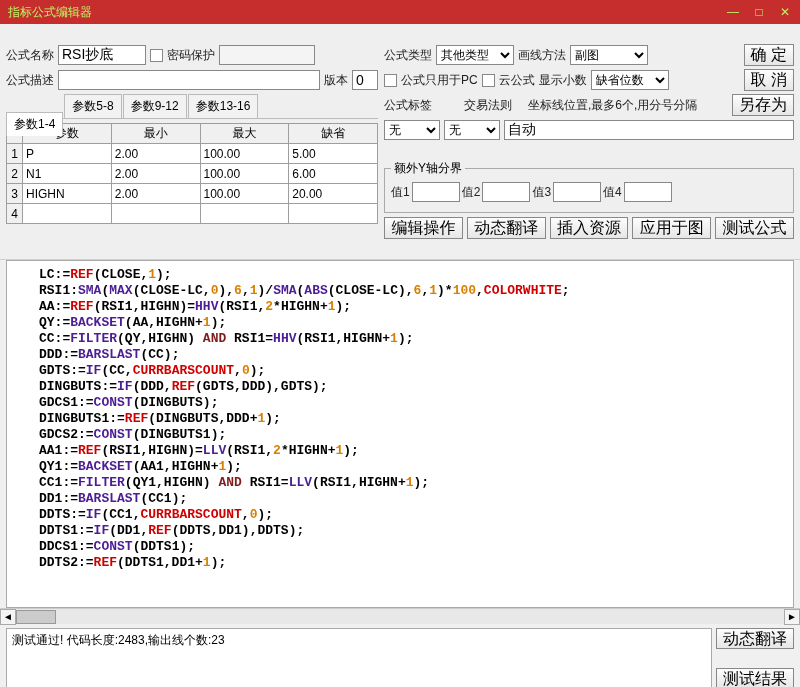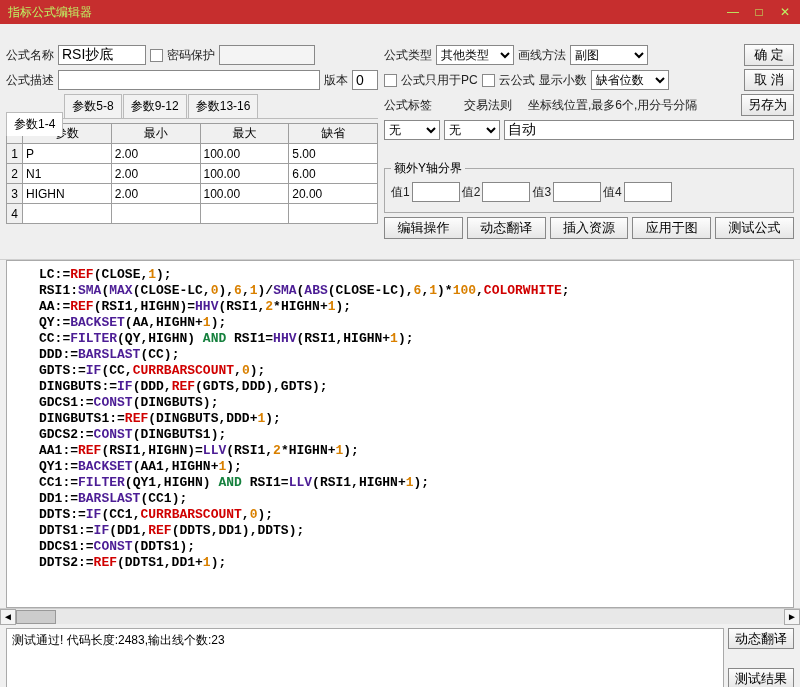--- a/index.html
+++ b/index.html
@@ -9,21 +9,21 @@
 .titlebar .wbtn { width: 26px; height: 22px; display: flex; align-items: center; justify-content: center; cursor: pointer; }
 .topform { background: #efefef; padding: 20px 6px; border-bottom: 1px solid #cfcfcf; display: flex; gap: 6px; justify-content: center; }
 .leftform { flex: 0 0 372px; }
 .rightform { flex: 1; }
 .row { display: flex; align-items: center; gap: 4px; margin-bottom: 3px; min-height: 22px; }
 .lbl { color: #222; white-space: nowrap; }
 input.txt, input.num { border: 1px solid #888; height: 20px; padding: 1px 3px; font-size: 14px; background: #fff; }
 input.dis { background: #f4f4f4; }
 select.sel { border: 1px solid #888; height: 20px; font-size: 12px; background: #fff; }
 .chk { width: 13px; height: 13px; border: 1px solid #888; background: #fff; display: inline-block; vertical-align: middle; }
-.btn { border: 1px solid #888; background: linear-gradient(#fdfdfd,#e6e6e6); height: 22px; min-width: 52px; padding: 0 6px; font-size: 13px; cursor: pointer; }
+.btn { border: 1px solid #888; background: linear-gradient(#fdfdfd,#e6e6e6); height: 22px; min-width: 52px; padding: 0 6px; font-size: 16px; cursor: pointer; }
 .tabs { display: flex; border-bottom: 1px solid #bbb; margin: 2px 0 4px; }
 .tab { padding: 3px 7px; border: 1px solid #bbb; border-bottom: none; margin-right: 1px; background: #f2f2f2; cursor: pointer; font-size: 12px; }
 .tab.active { background: #fff; position: relative; top: 18px; }
 table.params { border-collapse: collapse; width: 100%; }
 table.params th, table.params td { border: 1px solid #9e9e9e; padding: 0; height: 20px; font-weight: normal; text-align: left; }
 table.params th { background: #f0f0f0; text-align: center; }
 table.params td input { border: none; width: 100%; height: 100%; padding: 1px 3px; font-size: 12px; }
 .hdrcol { width: 16px; text-align: center !important; background: #f0f0f0; }
 fieldset { border: 1px solid #aaa; padding: 4px 6px 6px; margin-top: 19px; }
 fieldset legend { font-size: 12px; padding: 0 3px; }
@@ -31,21 +31,21 @@
 .ybox input.txt { width: 48px; }
 .btnrow { display: flex; gap: 4px; margin-top: 4px; flex-wrap: wrap; }
 .btnrow .btn { min-width: 60px; flex: 1; }
 .rightbtncol { display: flex; flex-direction: column; gap: 4px; }
 .rightbtncol .btn { min-width: 50px; }
 .editor { position: relative; background: #fff; border: 1px solid #aaa; margin: 0 6px; height: 348px; overflow: auto; padding-left: 24px; }
 .code { font-family: Consolas, "Courier New", monospace; font-size: 13px; font-weight: bold; line-height: 16px; padding: 6px 8px; white-space: pre; color: #000; }
 .k-red { color: #d00000; }
 .k-green { color: #4c1d95; }
 .k-orange { color: #d98000; }
-.k-blue { color: #15803d; }
+.k-blue { color: #7f1d1d; }
 .hscroll { height: 16px; background: #e8e8e8; border-top: 1px solid #ccc; display: flex; align-items: center; }
 .hscroll .arrow { width: 16px; height: 16px; border: 1px solid #aaa; background: #f4f4f4; display: flex; align-items: center; justify-content: center; cursor: pointer; font-size: 10px; }
 .hscroll .track { flex: 1; height: 16px; position: relative; }
 .hscroll .thumb { position: absolute; left: 0; top: 1px; width: 40px; height: 14px; background: #ccc; border: 1px solid #999; }
 .bottom { display: flex; margin: 4px 6px 0; gap: 4px; }
 .msgbox { flex: 1; border: 1px solid #aaa; background: #fff; padding: 3px 5px; height: 88px; overflow: auto; }
 .sidebt { display: flex; flex-direction: column; gap: 19px; }
 .sidebt .btn { min-width: 60px; height: 21px; }
 
 .editor::-webkit-scrollbar { width: 16px; height: 16px; }

